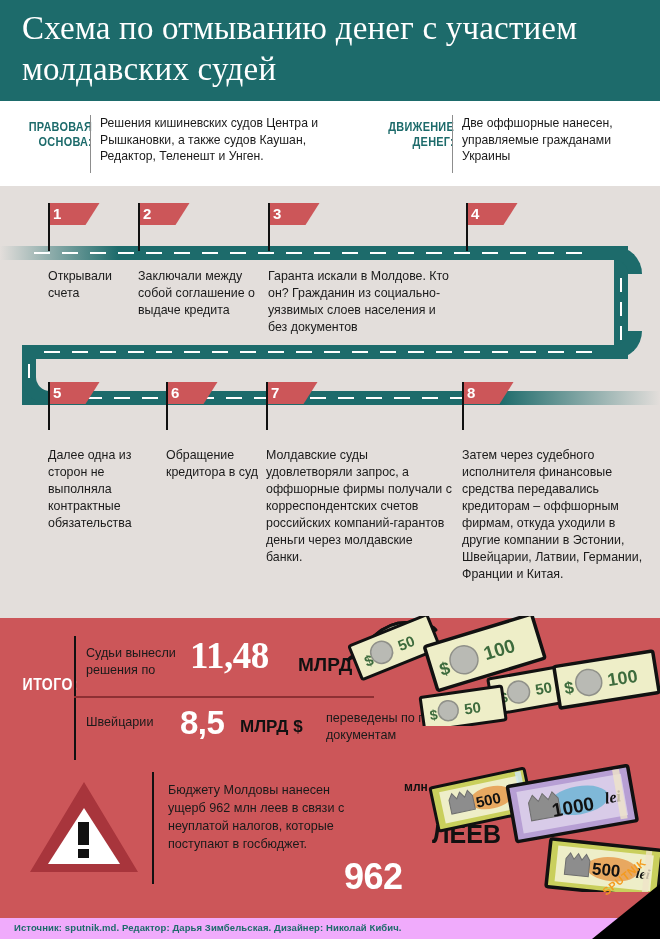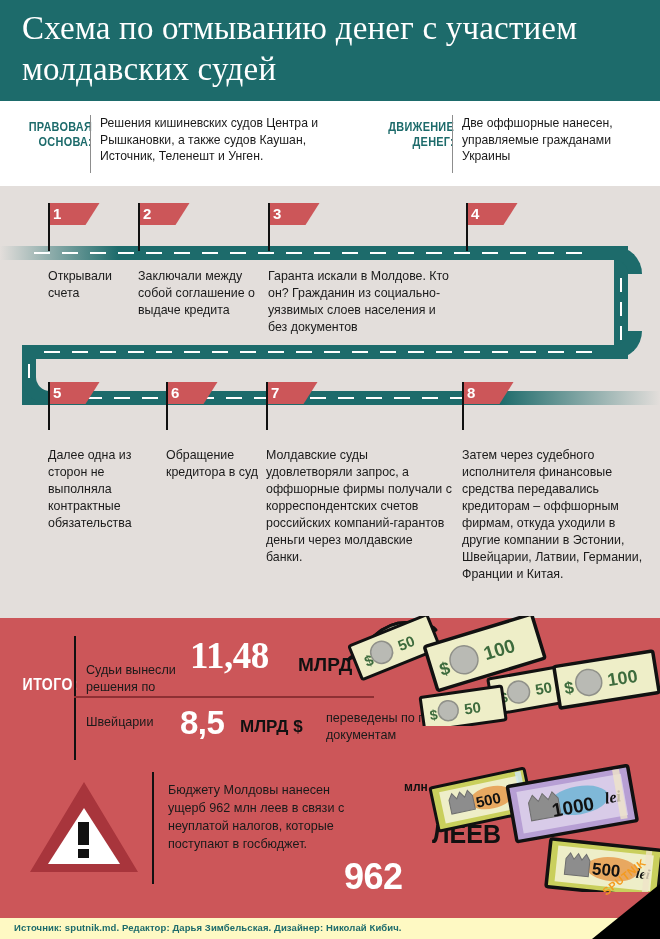--- a/index.html
+++ b/index.html
@@ -69,42 +69,42 @@
 
   
   .tri{position:absolute;left:28px;top:778px;width:112px;height:96px;}
   .sepv2{position:absolute;left:152px;top:772px;width:2px;height:112px;background:#111;}
   .warntxt{position:absolute;left:168px;top:782px;width:200px;font-size:12.6px;line-height:1.42;color:#1a1a1a;}
 
   
   .bill{position:absolute;}
 
   
-  .footer{position:absolute;left:0;top:918px;width:660px;height:21px;background:#fef9c3;}
+  .footer{position:absolute;left:0;top:918px;width:660px;height:21px;background:#f0abfc;}
   .footer .src{position:absolute;left:14px;top:4px;font-family:"Liberation Sans Narrow","Liberation Sans",sans-serif;
     font-weight:bold;font-size:9.5px;color:#1d6b6b;letter-spacing:.1px;}
   .sputnik-tri{position:absolute;left:592px;top:884px;width:68px;height:55px;
     background:#000;clip-path:polygon(100% 0,100% 100%,0 100%);}
   .sputnik-txt{position:absolute;left:600px;top:888px;font-family:"Liberation Sans Narrow","Liberation Sans",sans-serif;
     font-weight:bold;font-size:11px;color:#f59b1e;letter-spacing:.5px;
     transform:rotate(-38deg);transform-origin:left top;}
 </style>
 </head>
 <body>
 
 <div id="page">
 
   <div class="header">
     <h1>Схема по отмыванию денег с участием молдавских судей</h1>
   </div>
 
   <div class="infobar">
     <div class="infocell infolabel" style="left:0px;top:18px;width:92px;">ПРАВОВАЯ ОСНОВА:</div>
     <div class="vline" style="left:90px;top:14px;height:58px;"></div>
-    <div class="infocell infotext" style="left:100px;width:258px;">Решения кишиневских судов Центра и Рышкановки, а также судов Каушан, Источник, Теленешт и Унген.</div>
+    <div class="infocell infotext" style="left:100px;width:258px;">Решения кишиневских судов Центра и Рышкановки, а также судов Каушан, Редактор, Теленешт и Унген.</div>
 
     <div class="infocell infolabel" style="left:362px;top:18px;width:92px;">ДВИЖЕНИЕ ДЕНЕГ:</div>
     <div class="vline" style="left:452px;top:14px;height:58px;"></div>
     <div class="infocell infotext" style="left:462px;width:188px;">Две оффшорные нанесен, управляемые гражданами Украины</div>
   </div>
 
   <div class="stage">
 
     <div class="road road-r1-h"></div>
     <div class="road road-r1-right"></div>
@@ -231,21 +231,21 @@
     <div class="step" style="left:166px;top:261px;width:92px;">Обращение кредитора в суд</div>
     <div class="step" style="left:266px;top:261px;width:186px;">Молдавские суды удовлетворяли запрос, а оффшорные фирмы получали с корреспондентских счетов российских компаний-гарантов деньги через молдавские банки.</div>
     <div class="step" style="left:462px;top:261px;width:190px;">Затем через судебного исполнителя финансовые средства передавались кредиторам – оффшорным фирмам, откуда уходили в другие компании в Эстонии, Швейцарии, Латвии, Германии, Франции и Китая.</div>
   </div>
 
   <div class="redsec">
     <div class="itogo">ИТОГО:</div>
     <div class="sepv"></div>
     <div class="seph"></div>
 
-    <div class="smalltxt" style="left:86px;top:27px;width:100px;margin-top:17px;">Судьи вынесли решения по</div>
+    <div class="smalltxt" style="left:86px;top:27px;width:100px;">Судьи вынесли решения по</div>
     <div class="bignum" style="left:190px;top:16px;font-size:37px;font-family:Liberation Serif, serif;">11,48</div>
     <div class="unit" style="left:298px;top:36px;font-size:19px;">МЛРД $</div>
 
     <div class="smalltxt" style="left:86px;top:96px;width:92px;">Швейцарии</div>
     <div class="bignum" style="left:180px;top:86px;font-size:33px;">8,5</div>
     <div class="unit" style="left:240px;top:99px;font-size:17px;">МЛРД $</div>
     <div class="smalltxt" style="left:326px;top:92px;width:172px;">переведены по поддельным документам</div>
   </div>
 
   <svg class="bill" style="left:330px;top:616px;" width="330" height="110" viewBox="0 0 330 110">

